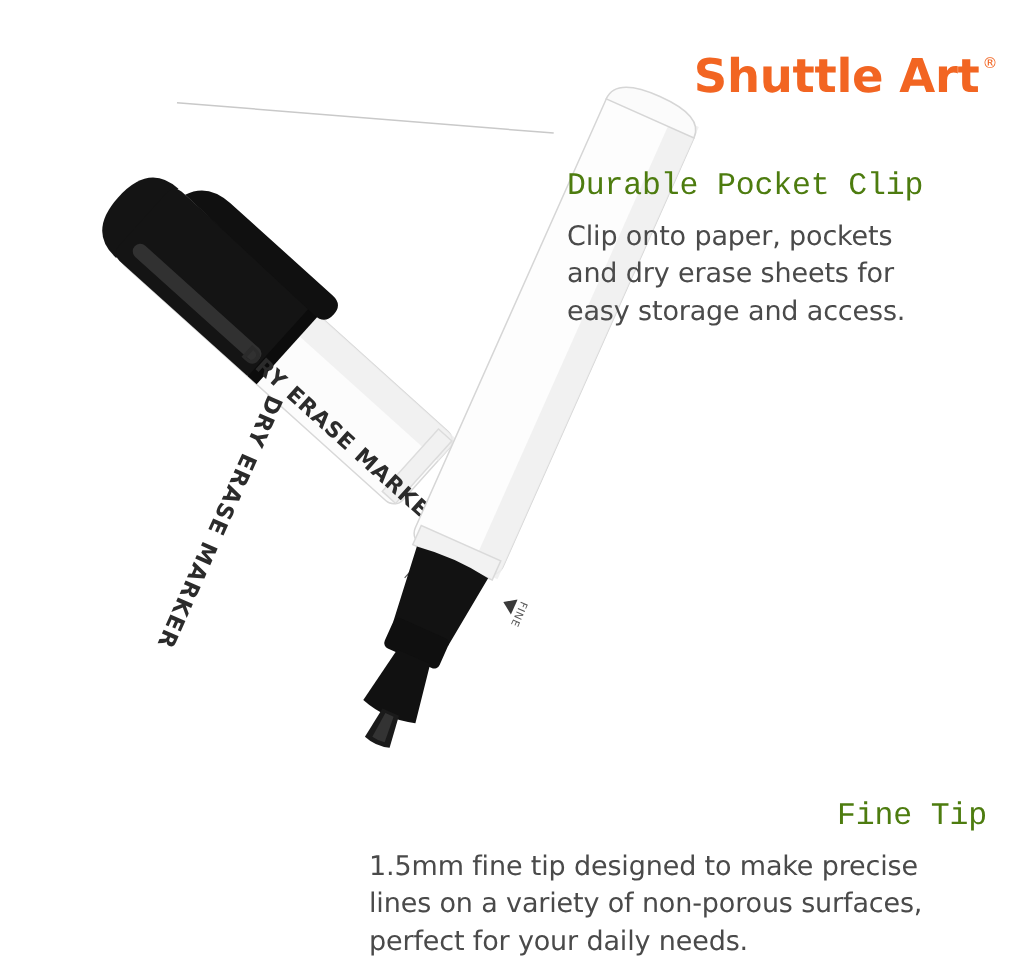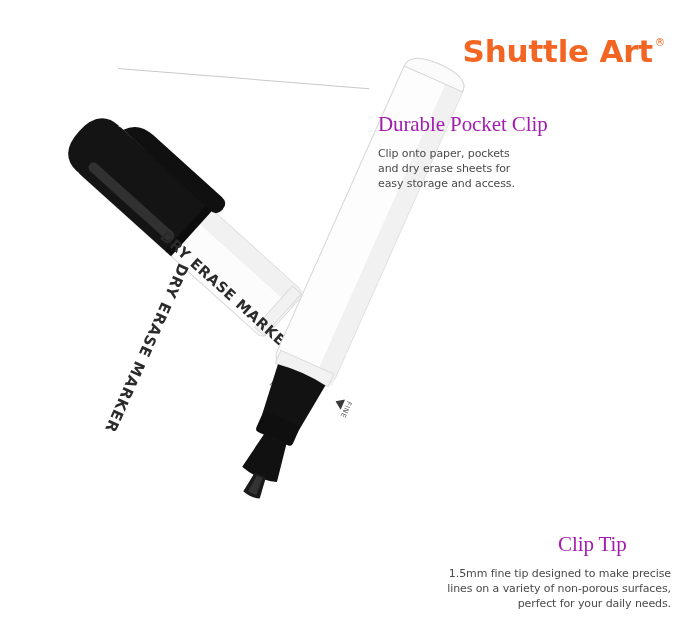--- a/index.html
+++ b/index.html
@@ -44,44 +44,44 @@
     color: #f26522;
     margin-left: 2px;
     margin-top: 2px;
     font-family: "DejaVu Sans", sans-serif;
   }
 
   
   .callout-title {
     position: absolute;
     font-size: 21px;
-    color: #a21caf;
-    font-family: Liberation Serif, serif;
+    color: #4d7c0f;
+    font-family: Liberation Mono, monospace;
     line-height: 1.22;
     letter-spacing: -0.1px;
     white-space: pre-line;
   }
   .callout-body {
     position: absolute;
-    font-size: 11px;
+    font-size: 18px;
     color: #4a4a4a;
     font-family: "DejaVu Sans", sans-serif;
     line-height: 1.38;
     letter-spacing: -0.1px;
     white-space: pre-line;
   }
 
   #clip-title  { top: 112px;  left: 378px; }
   #clip-body   { top: 146px;  left: 378px; width: 290px; }
 
   #odor-title  { top: 358px;  left: 24px; }
   #odor-body   { top: 417px;  left: 24px; width: 270px; }
 
   #tip-title   { top: 532px;  left: 558px; }
-  #tip-body    { top: 566px;  left: 246px; width: 425px; text-align: right; }
+  #tip-body    { top: 566px;  left: 246px; width: 425px; text-align: left; }
 
   
   .leader {
     position: absolute;
     background: #c9c9c9;
   }
 
   
   .pen {
     position: absolute;
@@ -188,18 +188,18 @@
       <polygon points="0,1 11,1 5.5,9" fill="#3a3a3a"></polygon>
     </svg>
   </div>
 
   <div id="clip-title" class="callout-title">Durable Pocket Clip</div>
   <div id="clip-body" class="callout-body">Clip onto paper, pockets
 and dry erase sheets for
 easy storage and access.</div>
 
 
-  <div id="tip-title" class="callout-title">Clip Tip</div>
+  <div id="tip-title" class="callout-title">Fine Tip</div>
   <div id="tip-body" class="callout-body">1.5mm fine tip designed to make precise
 lines on a variety of non-porous surfaces,
 perfect for your daily needs.</div>
 
 </div>
 
 </body></html>

